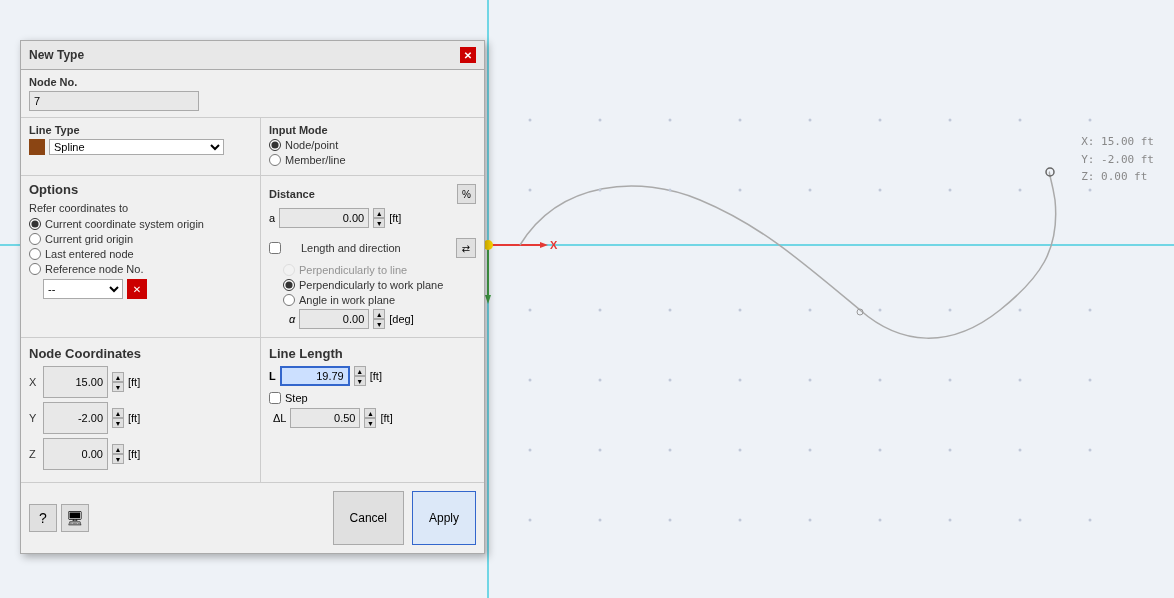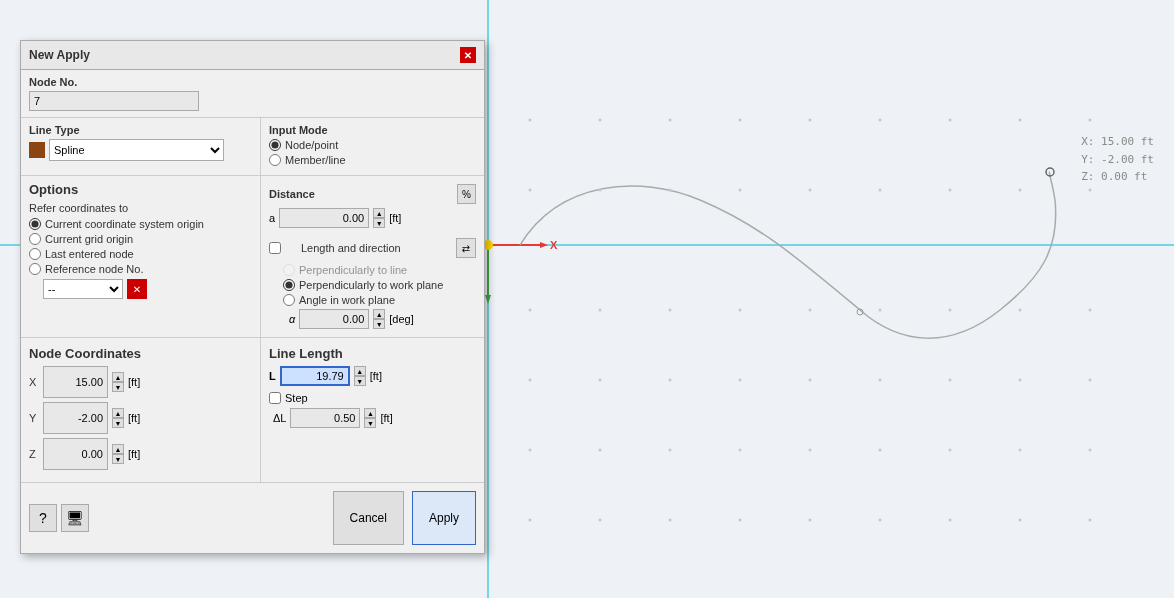--- a/index.html
+++ b/index.html
@@ -105,21 +105,21 @@
       border: 1px solid #aaa;
       padding: 2px 4px;
       font-size: 11px;
       height: 20px;
     }
 
     input.small { width: 70px; }
 
     select {
       font-size: 11px;
-      height: 22px;
+      height: 16px;
       border: 1px solid #aaa;
       background: white;
     }
 
     .select-with-icon {
       display: flex;
       align-items: center;
       gap: 4px;
     }
 
@@ -439,21 +439,21 @@
 
 <div class="coords-display">
   <div>X: 15.00 ft</div>
   <div>Y: -2.00 ft</div>
   <div>Z:  0.00 ft</div>
 </div>
 
 <div class="dialog">
 
   <div class="dialog-titlebar">
-    <span class="dialog-title">New Apply</span>
+    <span class="dialog-title">New Type</span>
     <button class="close-btn">✕</button>
   </div>
 
   <div class="dialog-body">
 
     <div style="display:flex; border-bottom:1px solid #ccc;">
       <div style="flex:1; padding:6px 8px;">
         <div class="field-label">Node No.</div>
         <input type="text" style="width: 170px; height: 20px; background: rgb(232, 232, 232); border: 1px solid rgb(170, 170, 170); font-size: 11px; padding: 2px 4px;" value="7">
       </div>

